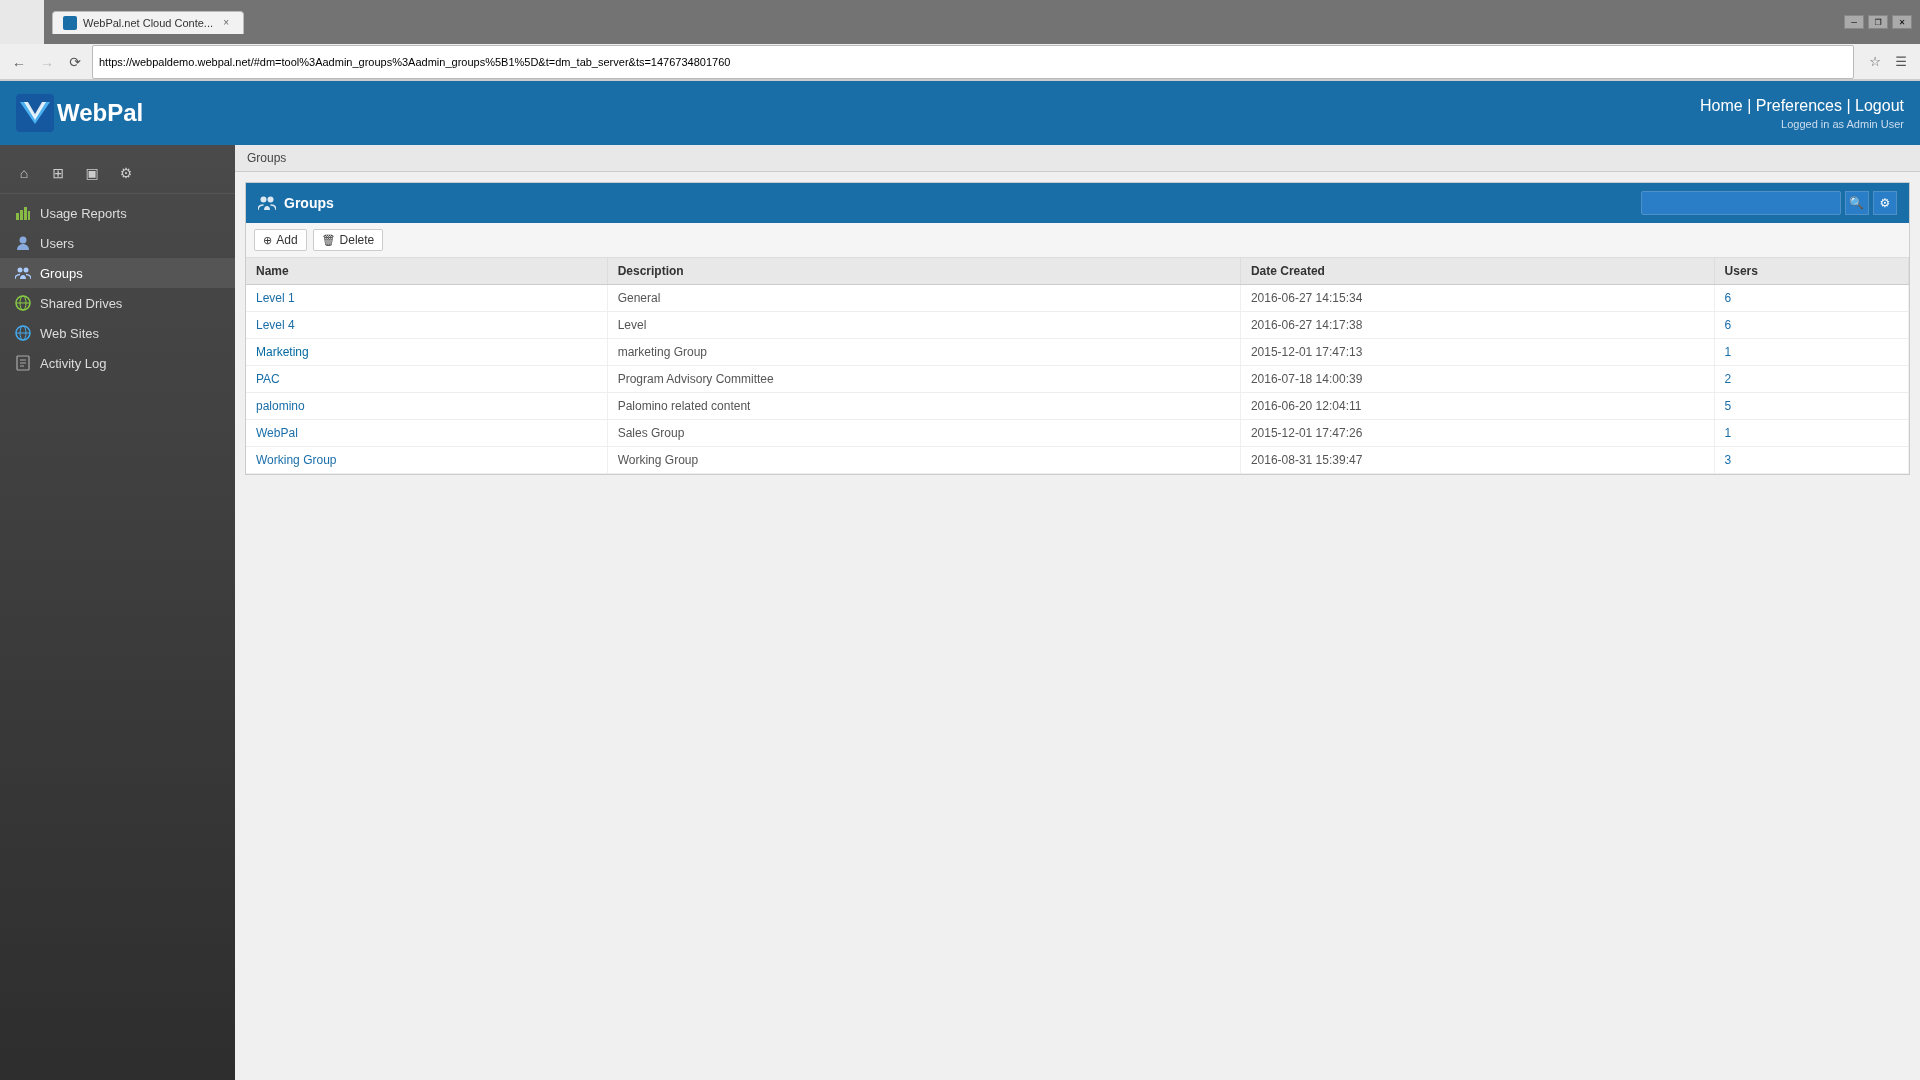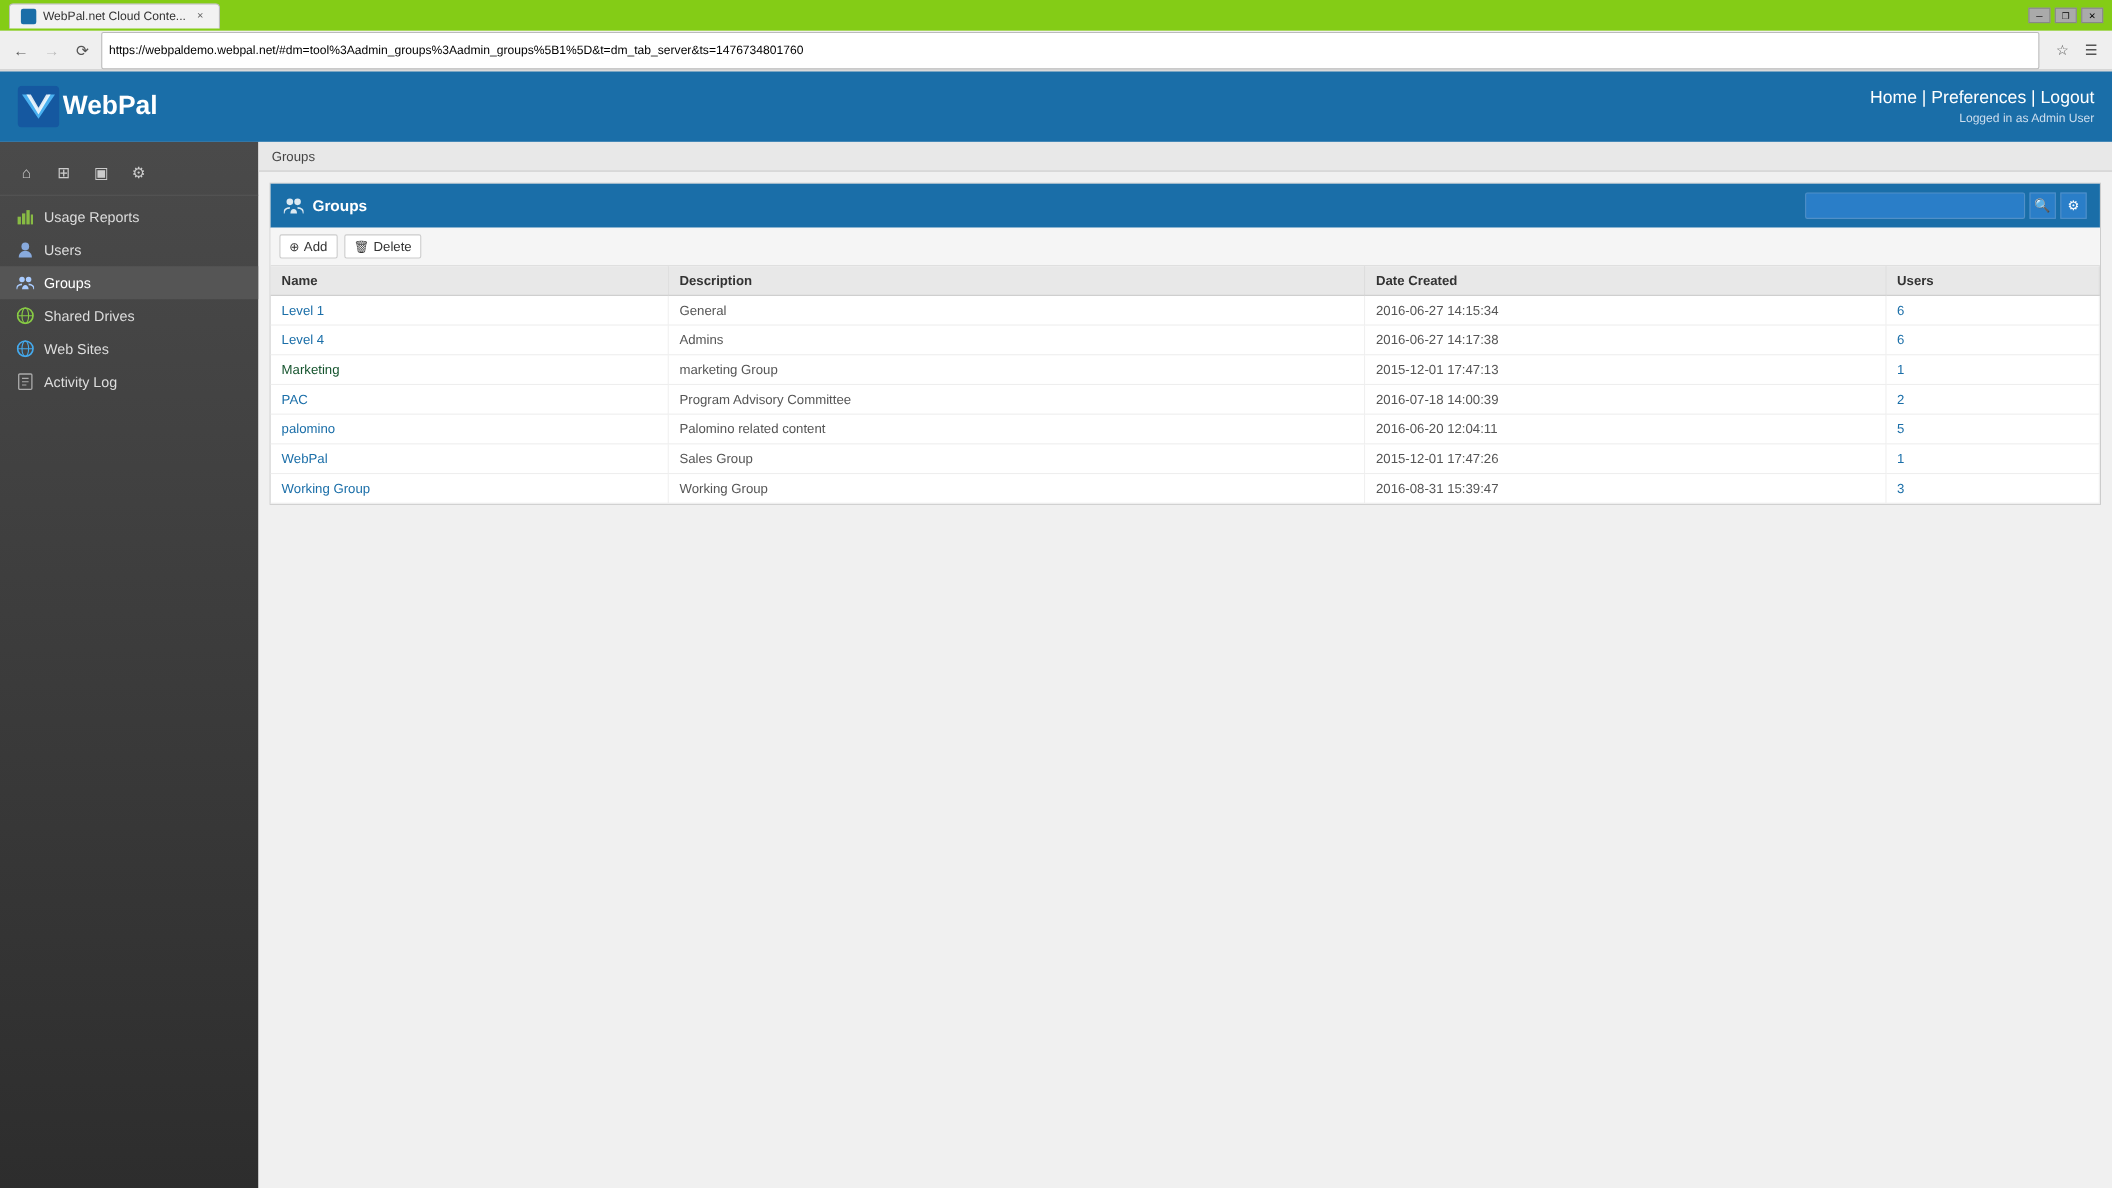--- a/index.html
+++ b/index.html
@@ -6,23 +6,24 @@
     body { font-family: Arial, sans-serif; font-size: 13px; background: #fff; overflow: hidden; }
 
     
     .browser-chrome {
       background: #e8e8e8;
       border-bottom: 1px solid #ccc;
     }
     .browser-titlebar {
       display: flex;
       align-items: center;
-      height: 28px;
-      background: #84cc16;
+      height: 44px;
+      background: #737373;
       padding: 0 8px;
+      margin-left: 44px;
     }
     .browser-tab {
       display: flex;
       align-items: center;
       background: #f2f2f2;
       border: 1px solid #bbb;
       border-bottom: none;
       padding: 4px 10px;
       font-size: 11px;
       color: #333;
@@ -487,26 +488,26 @@
           </thead>
           <tbody id="groups-tbody">
               <tr>
                 <td style="color: rgb(26, 110, 168); cursor: pointer;">Level 1</td>
                 <td class="plain">General</td>
                 <td class="date">2016-06-27 14:15:34</td>
                 <td style="color: rgb(26, 110, 168);">6</td>
               </tr>
               <tr>
                 <td style="color: rgb(26, 110, 168); cursor: pointer;">Level 4</td>
-                <td class="plain">Admins</td>
+                <td class="plain">Level</td>
                 <td class="date">2016-06-27 14:17:38</td>
                 <td style="color: rgb(26, 110, 168);">6</td>
               </tr>
               <tr>
-                <td style="color: #14532d; cursor: pointer;">Marketing</td>
+                <td style="color: #0369a1; cursor: pointer;">Marketing</td>
                 <td class="plain">marketing Group</td>
                 <td class="date">2015-12-01 17:47:13</td>
                 <td style="color: rgb(26, 110, 168);">1</td>
               </tr>
               <tr>
                 <td style="color: rgb(26, 110, 168); cursor: pointer;">PAC</td>
                 <td class="plain">Program Advisory Committee</td>
                 <td class="date">2016-07-18 14:00:39</td>
                 <td style="color: rgb(26, 110, 168);">2</td>
               </tr>

